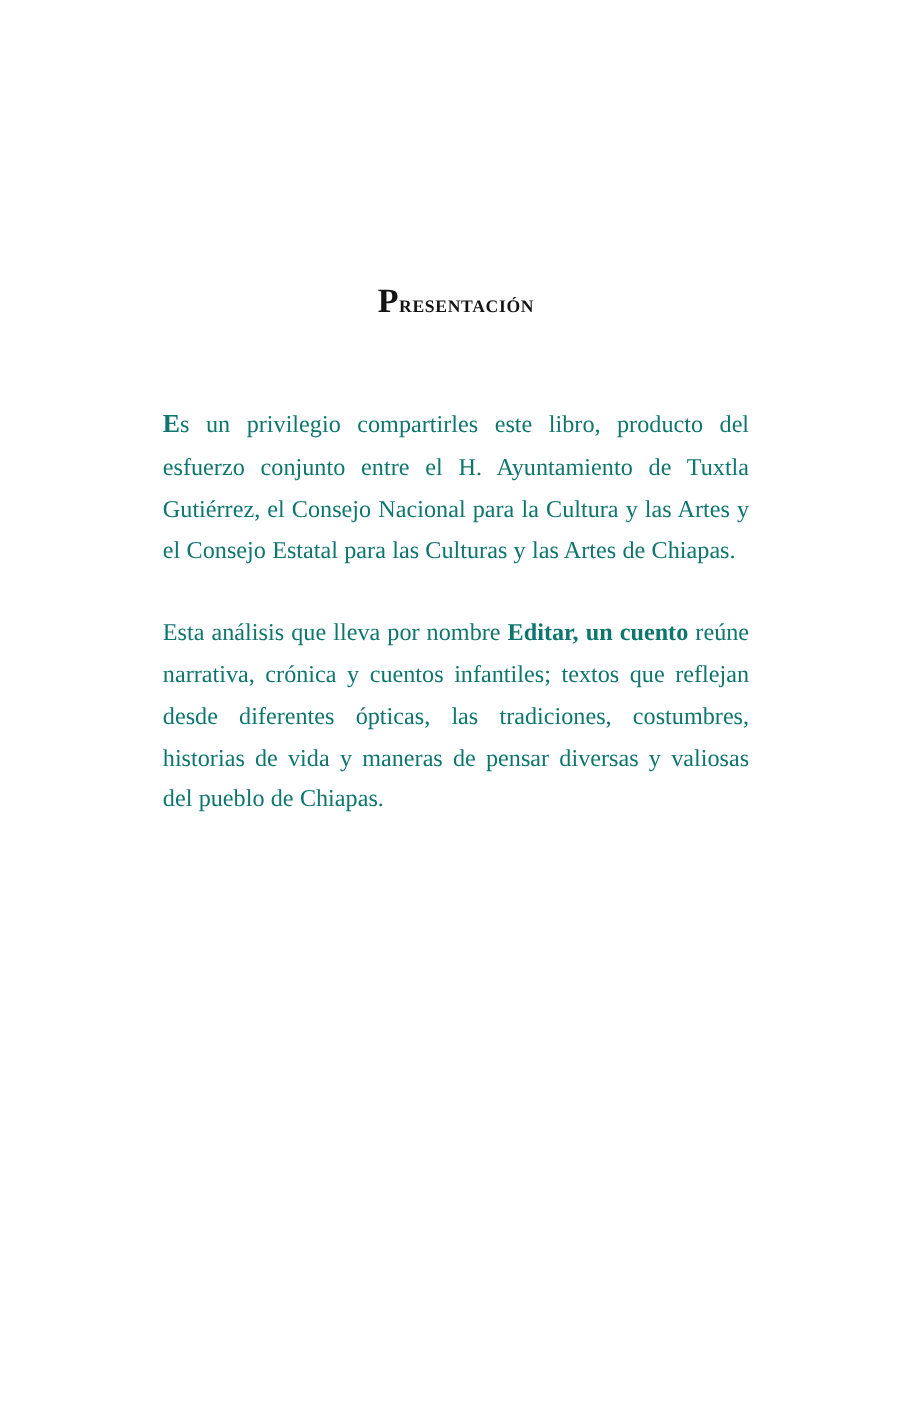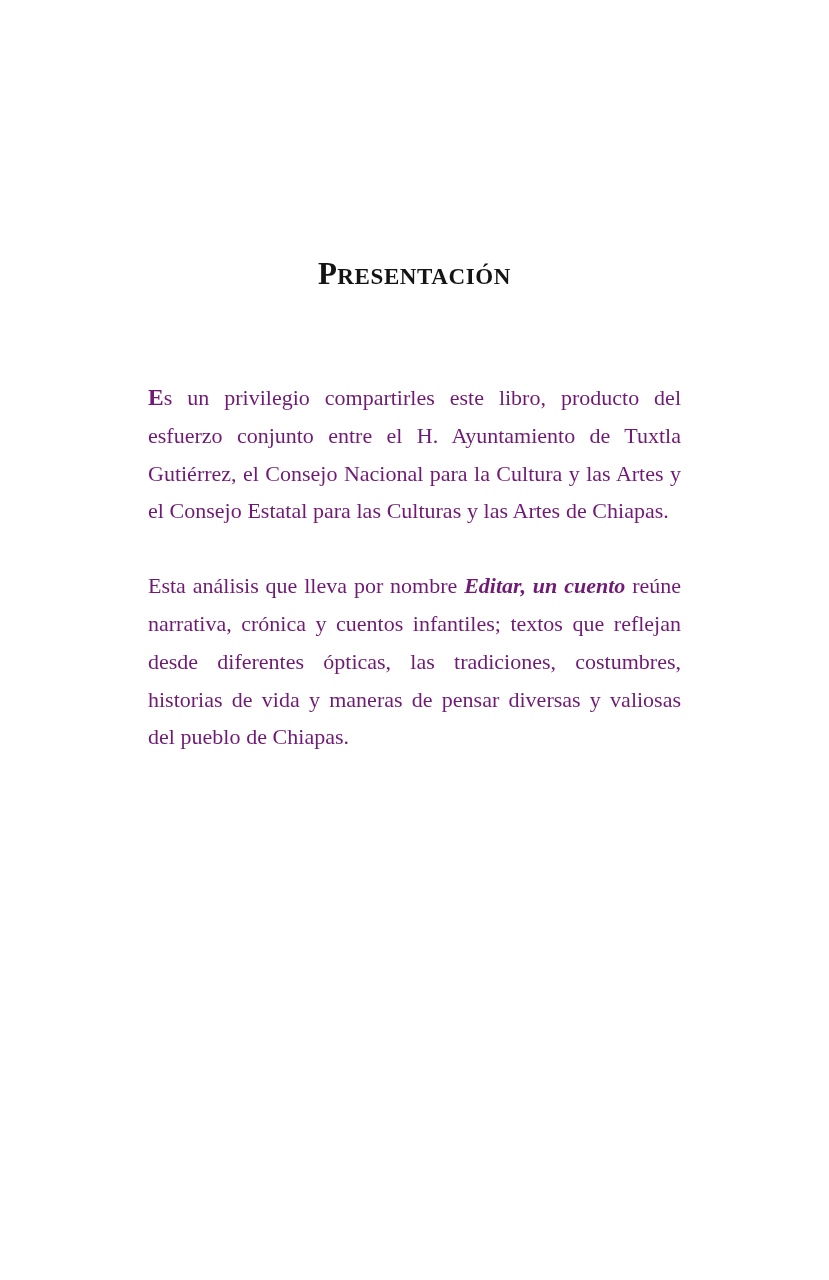--- a/index.html
+++ b/index.html
@@ -41,59 +41,58 @@
     line-height: 34px;
     letter-spacing: 0.4px;
     color: #141414;
     white-space: nowrap;
   }
   .chapter-title .cap-first {
     font-size: 31px;
     line-height: 31px;
   }
   .chapter-title .cap-rest {
-    font-size: 23px;
+    font-size: 16px;
     letter-spacing: 0.6px;
   }
 
   
   .body-block {
     position: absolute;
     left: 0;
     top: 367px;
     width: 533px;
   }
 
   p.para {
-    margin: 12px 0 37px 0;
+    margin: 0 0 37px 0;
     padding: 0;
     font-size: 22px;
     line-height: 37.8px;
     text-align: justify;
     text-justify: inter-word;
-    color: #701a75;
+    color: #0f766e;
     word-spacing: 0.2px;
   }
   p.para:last-child {
     margin-bottom: 0;
   }
 
   
   p.para.truncated {
     overflow: hidden;
   }
 
   .initial-cap {
     font-weight: bold;
     font-size: 23.5px;
   }
 
   .work-title {
     font-weight: bold;
-    font-style: italic;
   }
 </style>
 </head>
 <body>
 
 <div class="page">
 
   <div class="content">
 
     <h1 class="chapter-title"><span class="cap-first">P</span><span class="cap-rest">RESENTACIÓN</span></h1>

